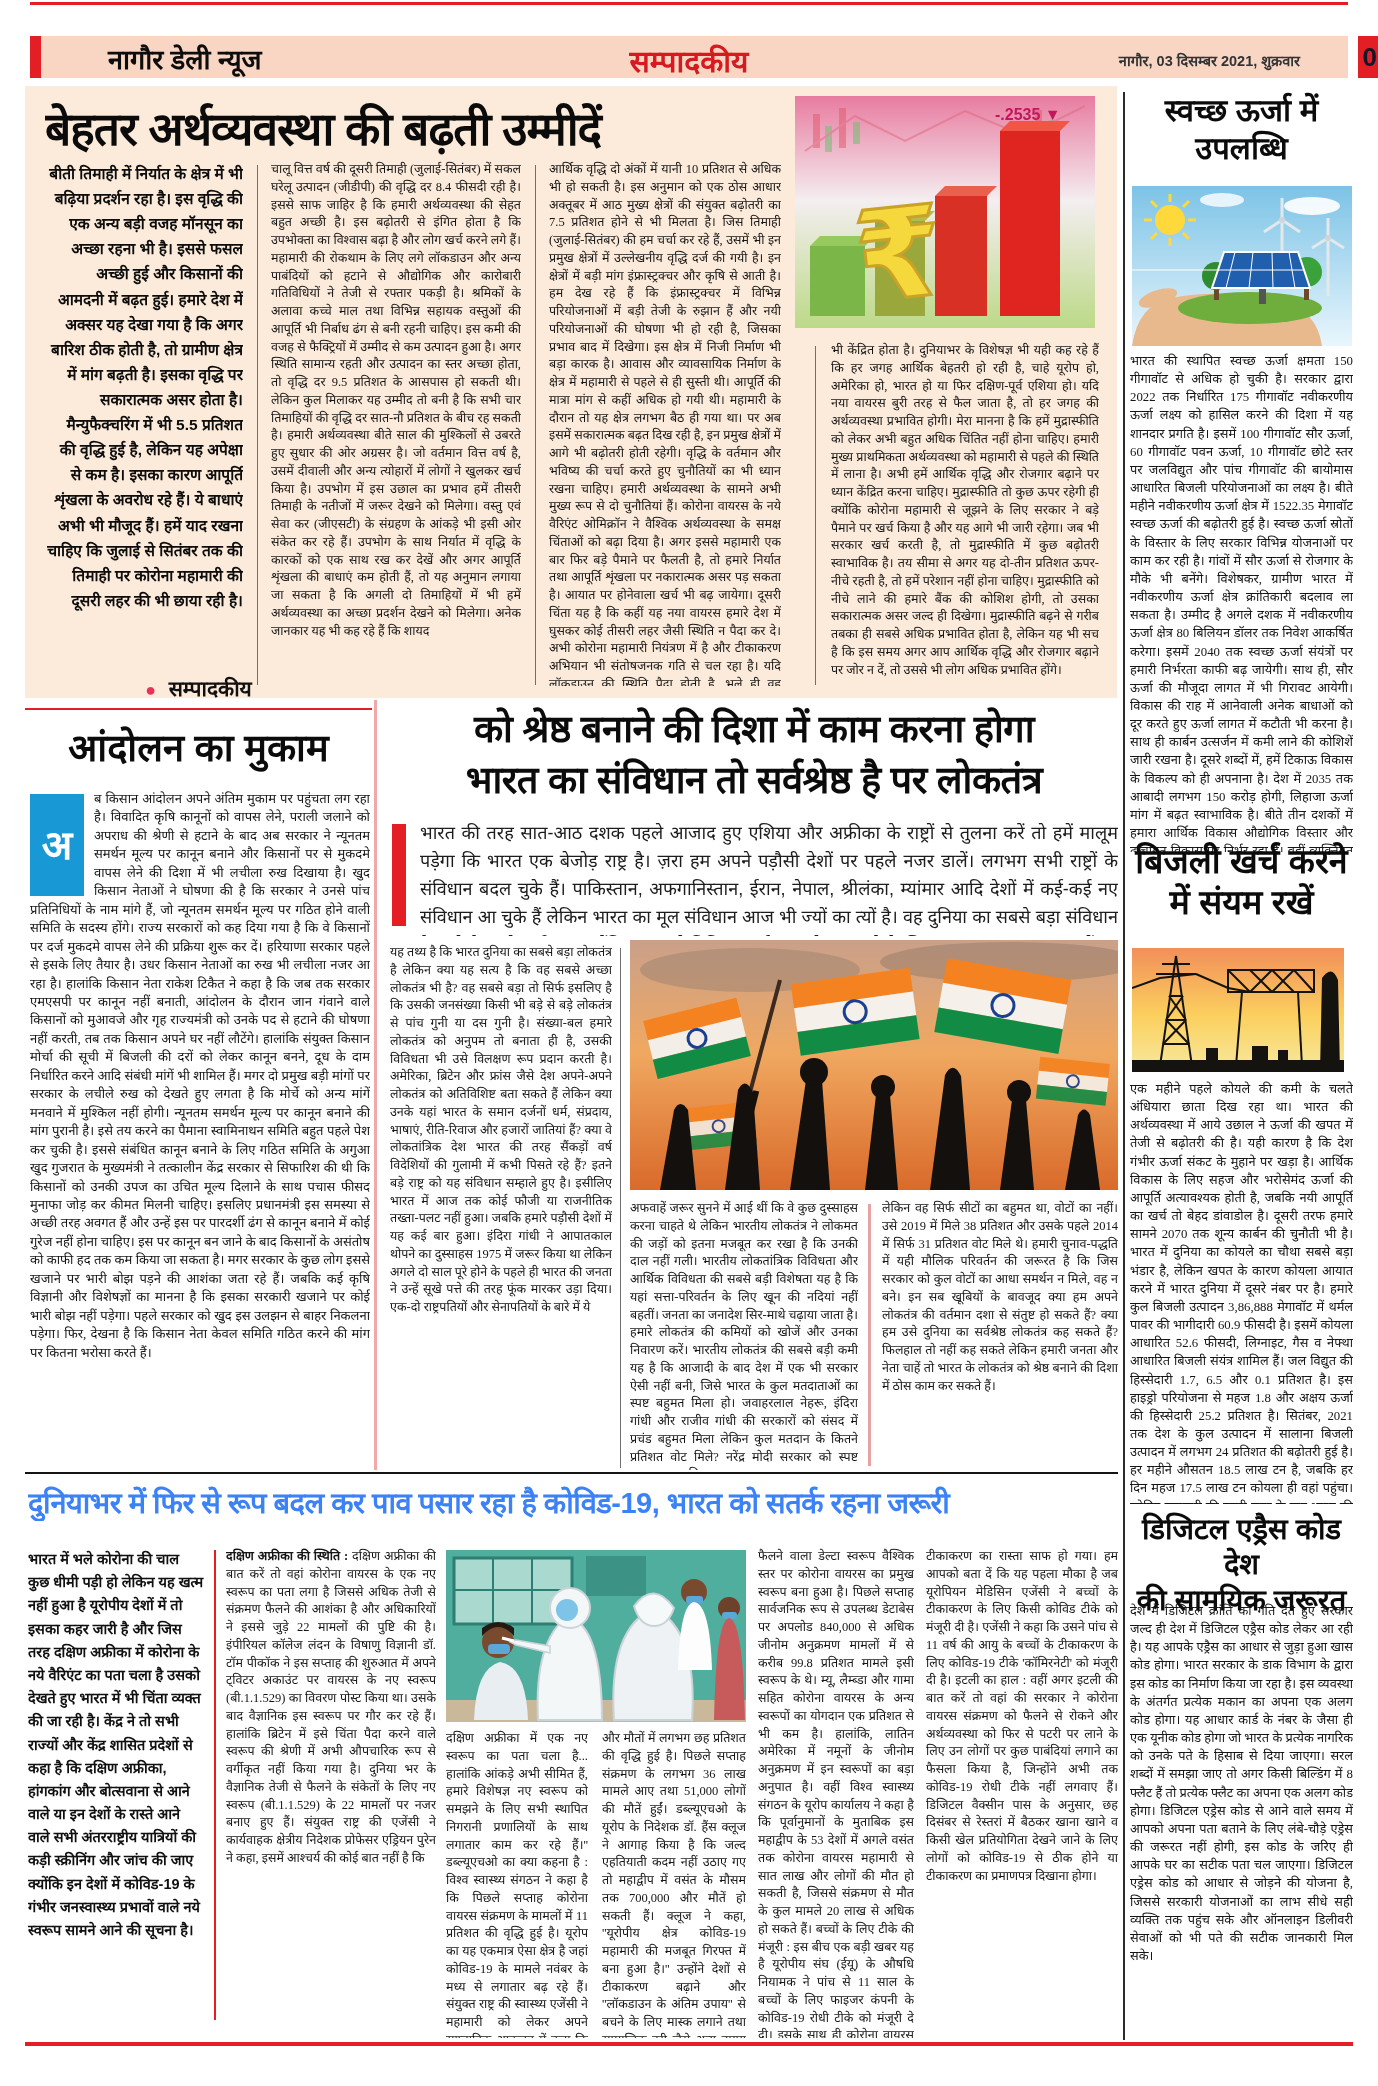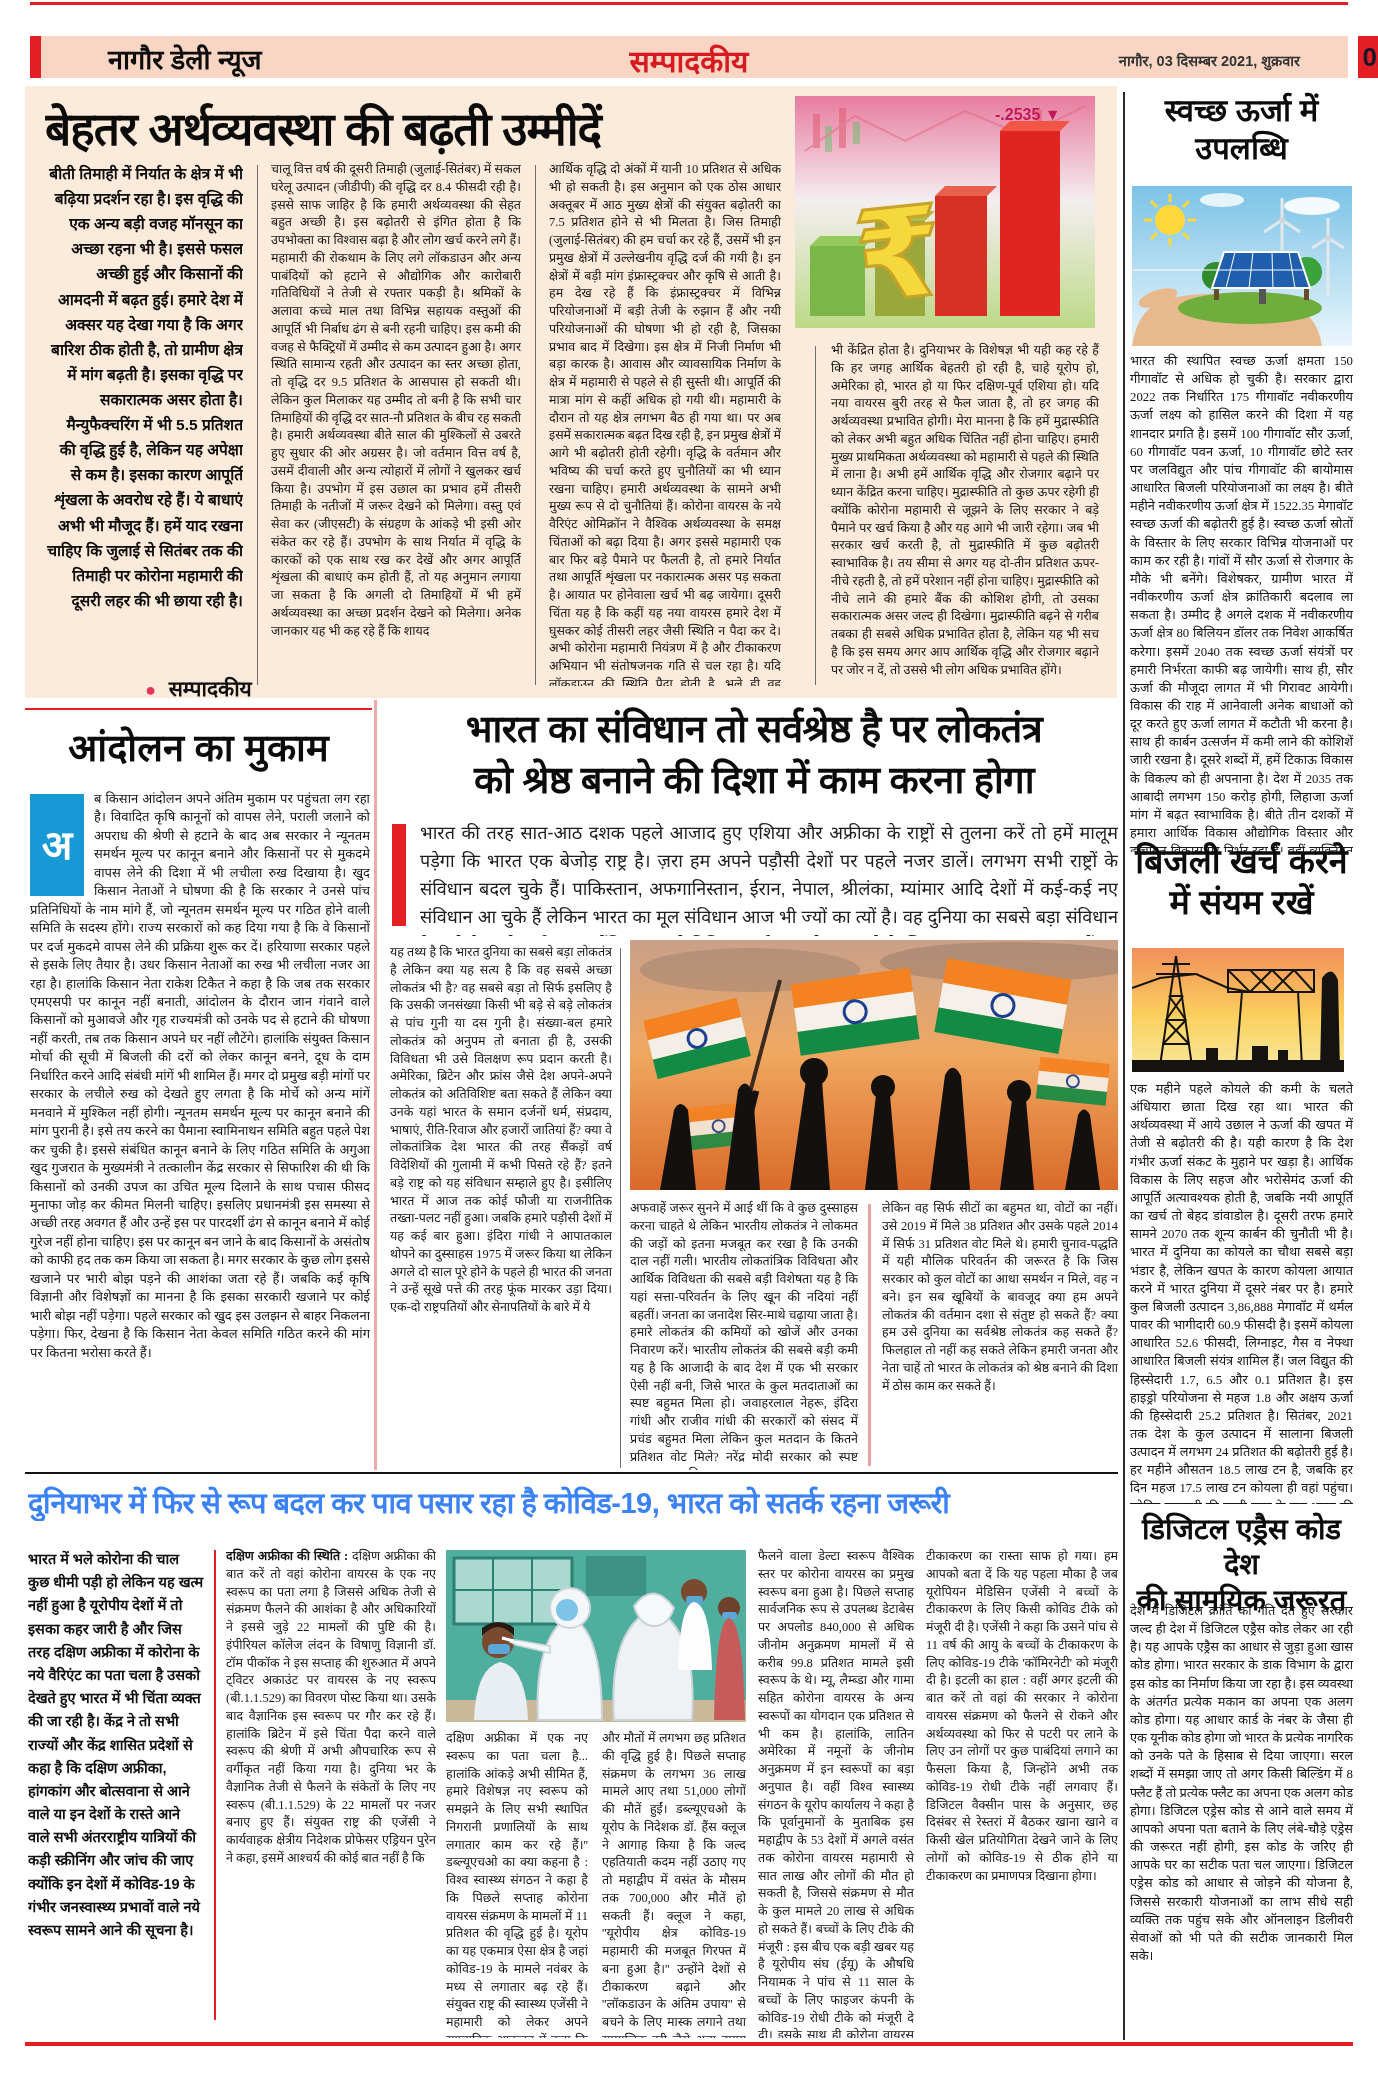--- a/index.html
+++ b/index.html
@@ -113,22 +113,22 @@
   <div class="abs edlabel sans"><span class="edbullet">●</span> <span>सम्पादकीय</span></div>
   <div class="abs edline"></div>
   <div class="abs movehead sans">आंदोलन का मुकाम</div>
   <div class="abs bodytxt" style="left:30px;top:790px;width:340px;height:680px;font-size:13px;">
     <span class="dropcap sans">अ</span><span>ब किसान आंदोलन अपने अंतिम मुकाम पर पहुंचता लग रहा है। विवादित कृषि कानूनों को वापस लेने, पराली जलाने को अपराध की श्रेणी से हटाने के बाद अब सरकार ने न्यूनतम समर्थन मूल्य पर कानून बनाने और किसानों पर से मुकदमे वापस लेने की दिशा में भी लचीला रुख दिखाया है। खुद किसान नेताओं ने घोषणा की है कि सरकार ने उनसे पांच प्रतिनिधियों के नाम मांगे हैं, जो न्यूनतम समर्थन मूल्य पर गठित होने वाली समिति के सदस्य होंगे। राज्य सरकारों को कह दिया गया है कि वे किसानों पर दर्ज मुकदमे वापस लेने की प्रक्रिया शुरू कर दें। हरियाणा सरकार पहले से इसके लिए तैयार है। उधर किसान नेताओं का रुख भी लचीला नजर आ रहा है। हालांकि किसान नेता राकेश टिकैत ने कहा है कि जब तक सरकार एमएसपी पर कानून नहीं बनाती, आंदोलन के दौरान जान गंवाने वाले किसानों को मुआवजे और गृह राज्यमंत्री को उनके पद से हटाने की घोषणा नहीं करती, तब तक किसान अपने घर नहीं लौटेंगे। हालांकि संयुक्त किसान मोर्चा की सूची में बिजली की दरों को लेकर कानून बनने, दूध के दाम निर्धारित करने आदि संबंधी मांगें भी शामिल हैं। मगर दो प्रमुख बड़ी मांगों पर सरकार के लचीले रुख को देखते हुए लगता है कि मोर्चे को अन्य मांगें मनवाने में मुश्किल नहीं होगी। न्यूनतम समर्थन मूल्य पर कानून बनाने की मांग पुरानी है। इसे तय करने का पैमाना स्वामिनाथन समिति बहुत पहले पेश कर चुकी है। इससे संबंधित कानून बनाने के लिए गठित समिति के अगुआ खुद गुजरात के मुख्यमंत्री ने तत्कालीन केंद्र सरकार से सिफारिश की थी कि किसानों को उनकी उपज का उचित मूल्य दिलाने के साथ पचास फीसद मुनाफा जोड़ कर कीमत मिलनी चाहिए। इसलिए प्रधानमंत्री इस समस्या से अच्छी तरह अवगत हैं और उन्हें इस पर पारदर्शी ढंग से कानून बनाने में कोई गुरेज नहीं होना चाहिए। इस पर कानून बन जाने के बाद किसानों के असंतोष को काफी हद तक कम किया जा सकता है। मगर सरकार के कुछ लोग इससे खजाने पर भारी बोझ पड़ने की आशंका जता रहे हैं। जबकि कई कृषि विज्ञानी और विशेषज्ञों का मानना है कि इसका सरकारी खजाने पर कोई भारी बोझ नहीं पड़ेगा। पहले सरकार को खुद इस उलझन से बाहर निकलना पड़ेगा। फिर, देखना है कि किसान नेता केवल समिति गठित करने की मांग पर कितना भरोसा करते हैं।</span>
   </div>
 
   <div class="pinkvr" style="left:374px;top:700px;height:770px;"></div>
 
   <div class="abs consthead sans">
+    <div>को श्रेष्ठ बनाने की दिशा में काम करना होगा</div>
     <div>भारत का संविधान तो सर्वश्रेष्ठ है पर लोकतंत्र</div>
-    <div>को श्रेष्ठ बनाने की दिशा में काम करना होगा</div>
   </div>
   <div class="abs quotebar"></div>
   <div class="abs constintro">भारत की तरह सात-आठ दशक पहले आजाद हुए एशिया और अफ्रीका के राष्ट्रों से तुलना करें तो हमें मालूम पड़ेगा कि भारत एक बेजोड़ राष्ट्र है। ज़रा हम अपने पड़ौसी देशों पर पहले नजर डालें। लगभग सभी राष्ट्रों के संविधान बदल चुके हैं। पाकिस्तान, अफगानिस्तान, ईरान, नेपाल, श्रीलंका, म्यांमार आदि देशों में कई-कई नए संविधान आ चुके हैं लेकिन भारत का मूल संविधान आज भी ज्यों का त्यों है। वह दुनिया का सबसे बड़ा संविधान है। उसे वैसा होना ही था, क्योंकि वह इतने विविधतापूर्ण राष्ट्र को सम्हालने के लिए बनाया गया था। वह ज्यों का त्यों है लेकिन वह इतना लचीला भी है कि उसमें लगभग सवा सौ संशोधन हो चुके हैं।</div>
 
   <div class="abs bodytxt" style="left:390px;top:944px;width:222px;height:526px;">यह तथ्य है कि भारत दुनिया का सबसे बड़ा लोकतंत्र है लेकिन क्या यह सत्य है कि वह सबसे अच्छा लोकतंत्र भी है? वह सबसे बड़ा तो सिर्फ इसलिए है कि उसकी जनसंख्या किसी भी बड़े से बड़े लोकतंत्र से पांच गुनी या दस गुनी है। संख्या-बल हमारे लोकतंत्र को अनुपम तो बनाता ही है, उसकी विविधता भी उसे विलक्षण रूप प्रदान करती है। अमेरिका, ब्रिटेन और फ्रांस जैसे देश अपने-अपने लोकतंत्र को अतिविशिष्ट बता सकते हैं लेकिन क्या उनके यहां भारत के समान दर्जनों धर्म, संप्रदाय, भाषाएं, रीति-रिवाज और हजारों जातियां हैं? क्या वे लोकतांत्रिक देश भारत की तरह सैंकड़ों वर्ष विदेशियों की गुलामी में कभी पिसते रहे हैं? इतने बड़े राष्ट्र को यह संविधान सम्हाले हुए है। इसीलिए भारत में आज तक कोई फौजी या राजनीतिक तख्ता-पलट नहीं हुआ। जबकि हमारे पड़ौसी देशों में यह कई बार हुआ। इंदिरा गांधी ने आपातकाल थोपने का दुस्साहस 1975 में जरूर किया था लेकिन अगले दो साल पूरे होने के पहले ही भारत की जनता ने उन्हें सूखे पत्ते की तरह फूंक मारकर उड़ा दिया। एक-दो राष्ट्रपतियों और सेनापतियों के बारे में ये</div>
   <div class="abs vr" style="left:620px;top:948px;height:520px;"></div>
 
   <div class="abs imgbox" style="left:630px;top:940px;width:488px;height:250px;">
     <svg width="488" height="250" viewBox="0 0 488 250" preserveAspectRatio="none">
       <defs>

